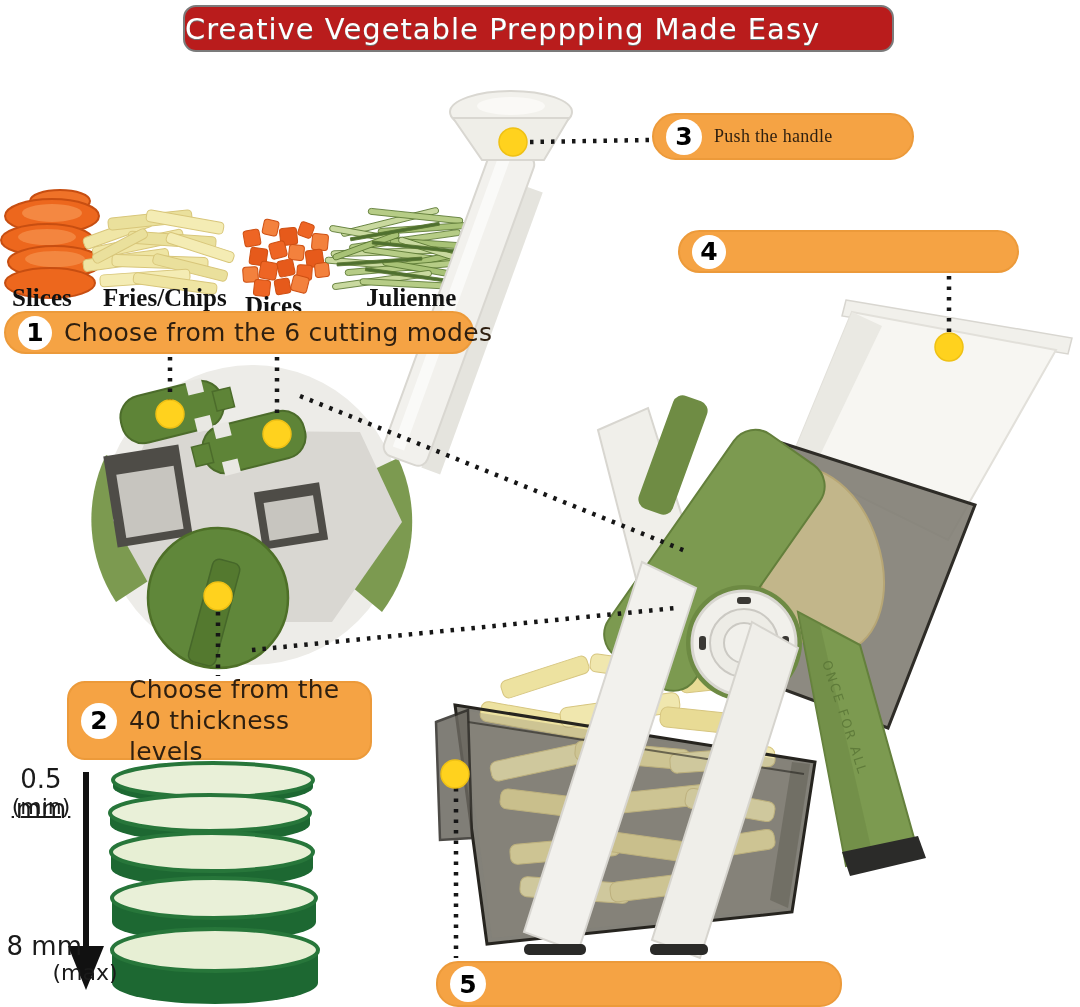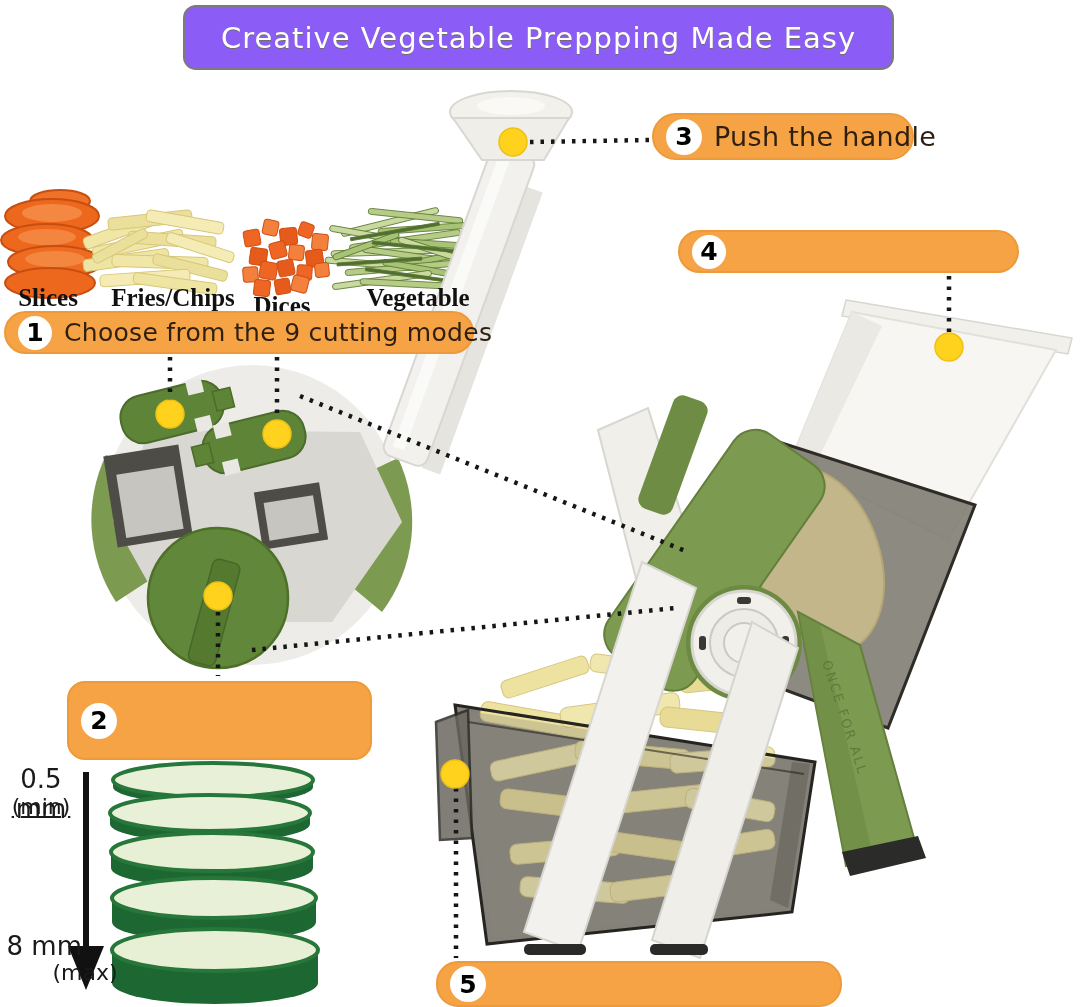--- a/index.html
+++ b/index.html
@@ -1,26 +1,26 @@
 <!DOCTYPE html>
 <html><head>
 <meta charset="utf-8">
 <style>
   html,body{margin:0;padding:0;background:#fff;}
   .canvas{position:relative;width:1080px;height:1007px;background:#ffffff;overflow:hidden;
           font-family:"DejaVu Sans",sans-serif;}
   .layer{position:absolute;left:0;top:0;width:1080px;height:1007px;}
 
-  .banner{position:absolute;left:183px;top:5px;width:711px;height:65px;
-          background:#8b5cf6;border:2px solid #7b7b7b;border-radius:13px;
-          display:flex;align-items:center;justify-content:center;box-sizing:border-box;}
+  .banner{position:absolute;left:183px;top:5px;width:711px;height:47px;
+          background:#b91c1c;border:2px solid #7b7b7b;border-radius:13px;
+          display:flex;align-items:center;justify-content:flex-start;box-sizing:border-box;}
   .banner span{color:#ffffff;font-size:29px;font-weight:500;letter-spacing:1px;
           text-shadow:0 1px 0 #6e6e6e;white-space:nowrap;}
 
-  .mode-label{position:absolute;top:284px;text-align:center;color:#111;
+  .mode-label{position:absolute;top:284px;text-align:left;color:#111;
           font-family:"Liberation Serif",serif;font-weight:bold;font-size:25px;}
 
   .pill{position:absolute;background:#f5a344;border:2px solid #ec9a3a;border-radius:22px;
         display:flex;align-items:center;padding:0 12px;box-sizing:border-box;
         color:#2e1f10;}
   .pill .num{flex:0 0 auto;width:36px;height:36px;border-radius:50%;background:#ffffff;
         display:flex;align-items:center;justify-content:center;
         color:#000;font-size:25px;font-weight:bold;margin-right:12px;}
   .pill .txt{font-size:25px;font-weight:500;letter-spacing:.3px;white-space:nowrap;}
   .pill .txt2{font-size:25px;font-weight:500;letter-spacing:.2px;line-height:1.25;}
@@ -276,34 +276,38 @@
     </g>
   </svg>
 
   <div class="banner">
     <span>Creative Vegetable Preppping Made Easy</span>
   </div>
 
   <span class="mode-label" style="left:12px;width:72px;">Slices</span>
   <span class="mode-label" style="left:103px;width:140px;">Fries/Chips</span>
   <span class="mode-label" style="left:245px;width:74px;margin-top:8px;">Dices</span>
-  <span class="mode-label" style="left:366px;width:104px;">Vegetable</span>
+  <span class="mode-label" style="left:366px;width:104px;">Julienne</span>
 
   <div class="pill" style="left:4px;top:311px;width:470px;height:43px;">
     <span class="num" style="width:34px;height:34px;">1</span>
-    <span class="txt">Choose from the 9 cutting modes</span>
+    <span class="txt">Choose from the 6 cutting modes</span>
   </div>
 
   <div class="pill" style="left:67px;top:681px;width:305px;height:79px;border-radius:18px;">
     <span class="num">2</span>
+    <span class="txt2">
+      <span>Choose from the</span><br>
+      <span>40 thickness levels</span>
+    </span>
   </div>
 
   <div class="pill" style="left:652px;top:113px;width:262px;height:47px;border-radius:24px;">
     <span class="num">3</span>
-    <span class="txt" style="font-size:27px;">Push the handle</span>
+    <span class="txt" style="font-size:18px;font-family:Liberation Serif, serif;">Push the handle</span>
   </div>
 
   <div class="pill" style="left:678px;top:230px;width:341px;height:43px;">
     <span class="num" style="width:34px;height:34px;">4</span>
   </div>
 
   <div class="pill" style="left:436px;top:961px;width:406px;height:46px;">
     <span class="num">5</span>
   </div>
 

